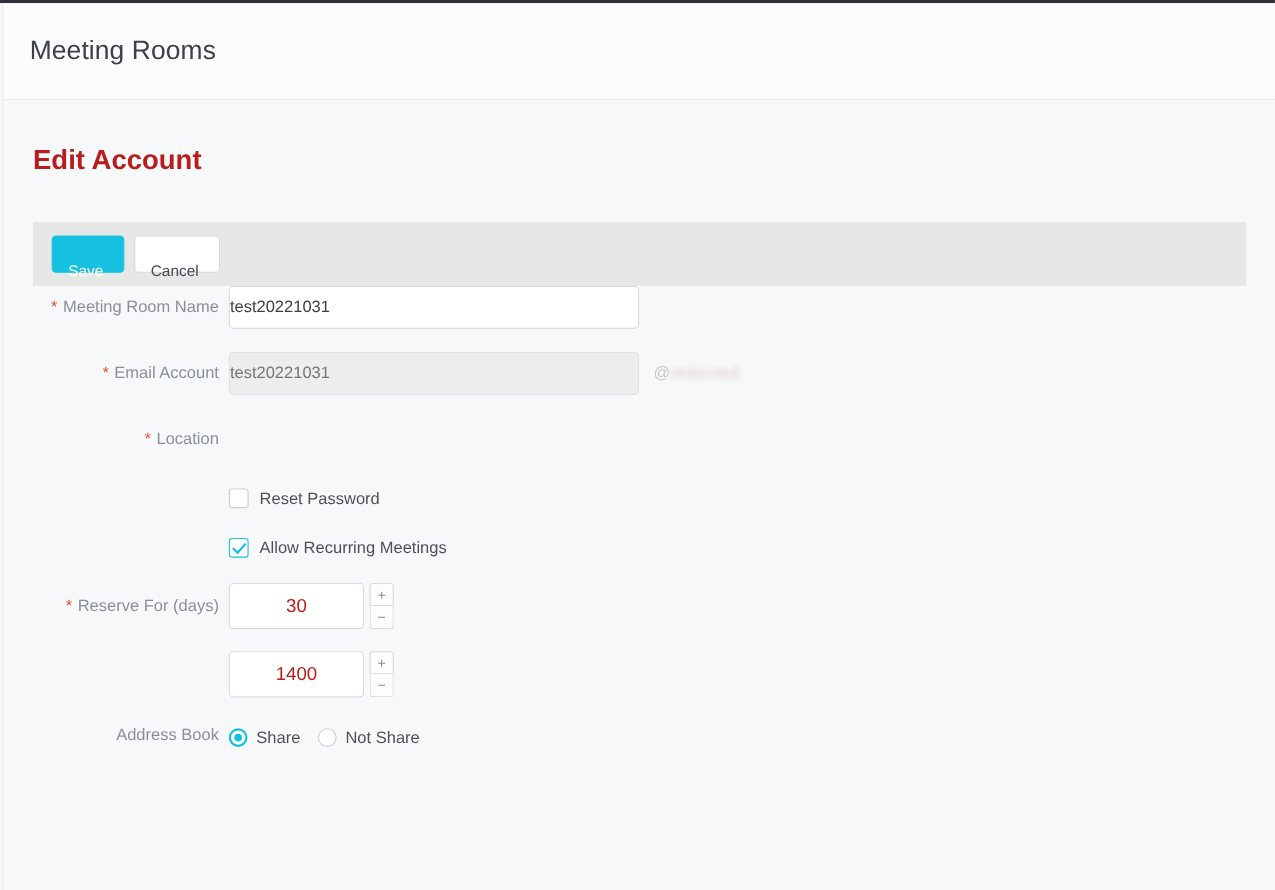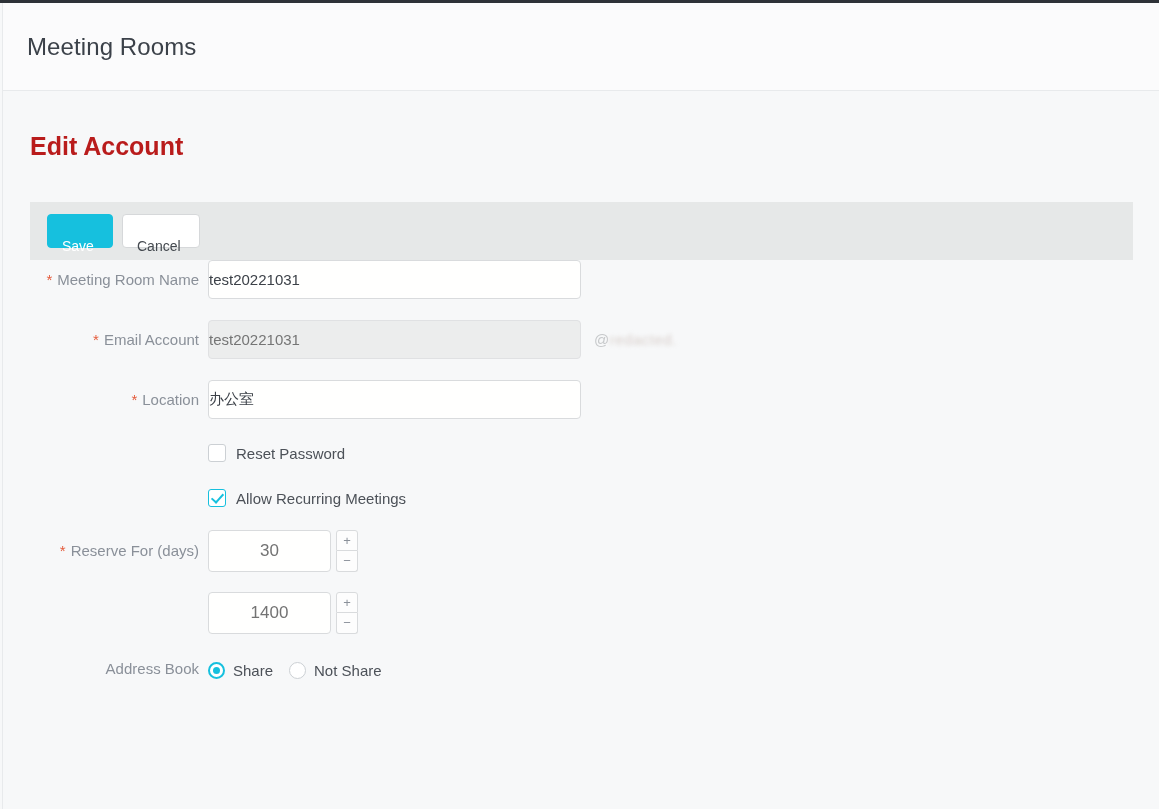--- a/index.html
+++ b/index.html
@@ -242,21 +242,21 @@
   }
   .stepper-input {
     width: 123px;
     height: 42px;
     box-sizing: border-box;
     border: 1px solid #d9dbdd;
     border-radius: 4px;
     background: #fffffe;
     font-size: 17px;
     font-family: "Liberation Sans", sans-serif;
-    color: #737373;
+    color: #b91c1c;
     text-align: center;
     outline: none;
     padding: 4px 6px;
   }
   .stepper-btns {
     display: flex;
     flex-direction: column;
     margin-left: 5px;
   }
   .step-btn {
@@ -362,23 +362,20 @@
         </div>
         <div class="field-wrap">
           <input class="text-input disabled" type="text" disabled="" placeholder="test20221031" style="">
           <span class="email-suffix"><span>@</span><span class="blurred">redacted.</span></span>
         </div>
       </div>
 
       <div class="form-row">
         <div class="row-label">
           <span class="req-star">*</span><span>Location</span>
-        </div>
-        <div class="field-wrap">
-          <input class="text-input" type="text" value="办公室" style="">
         </div>
       </div>
 
 
       <div class="check-row">
         <div class="check-wrap">
           <span class="cbox"></span>
           <span class="check-label">Reset Password</span>
         </div>
       </div>

